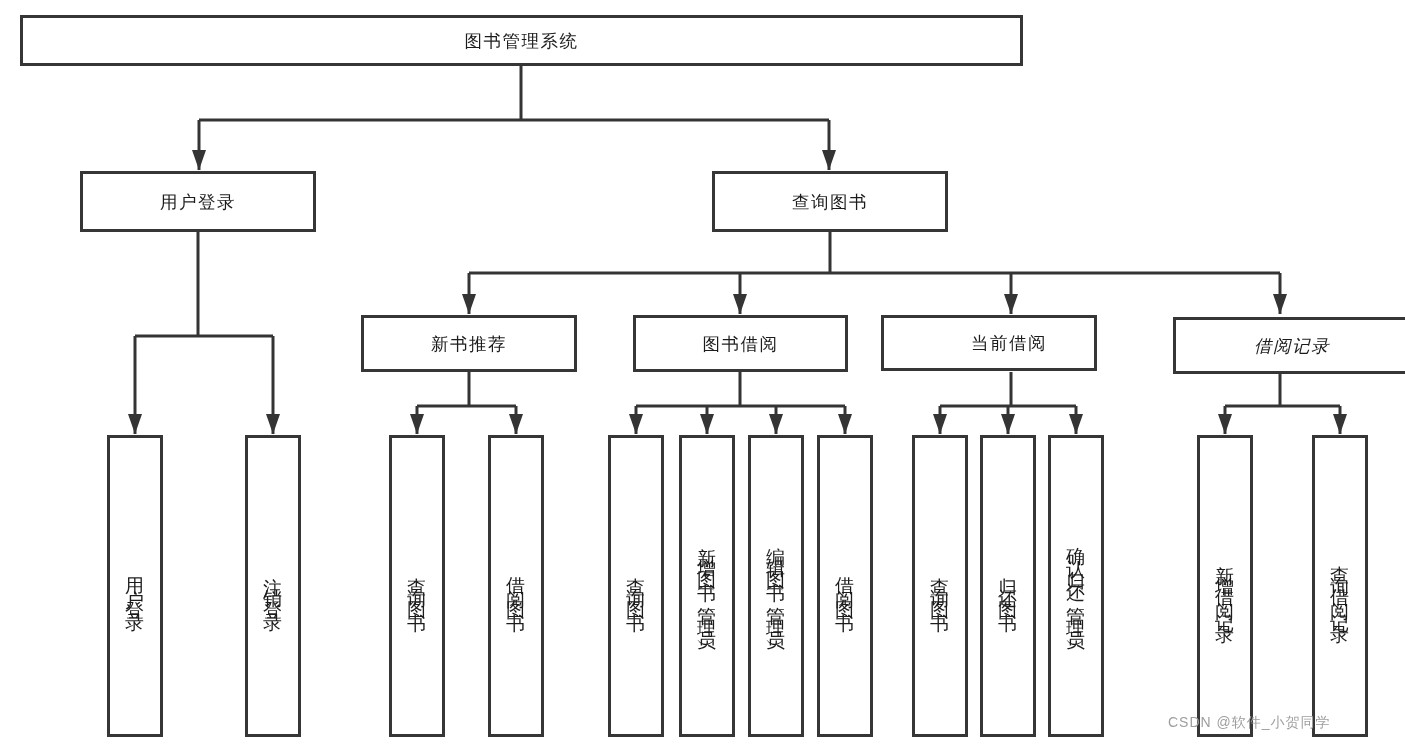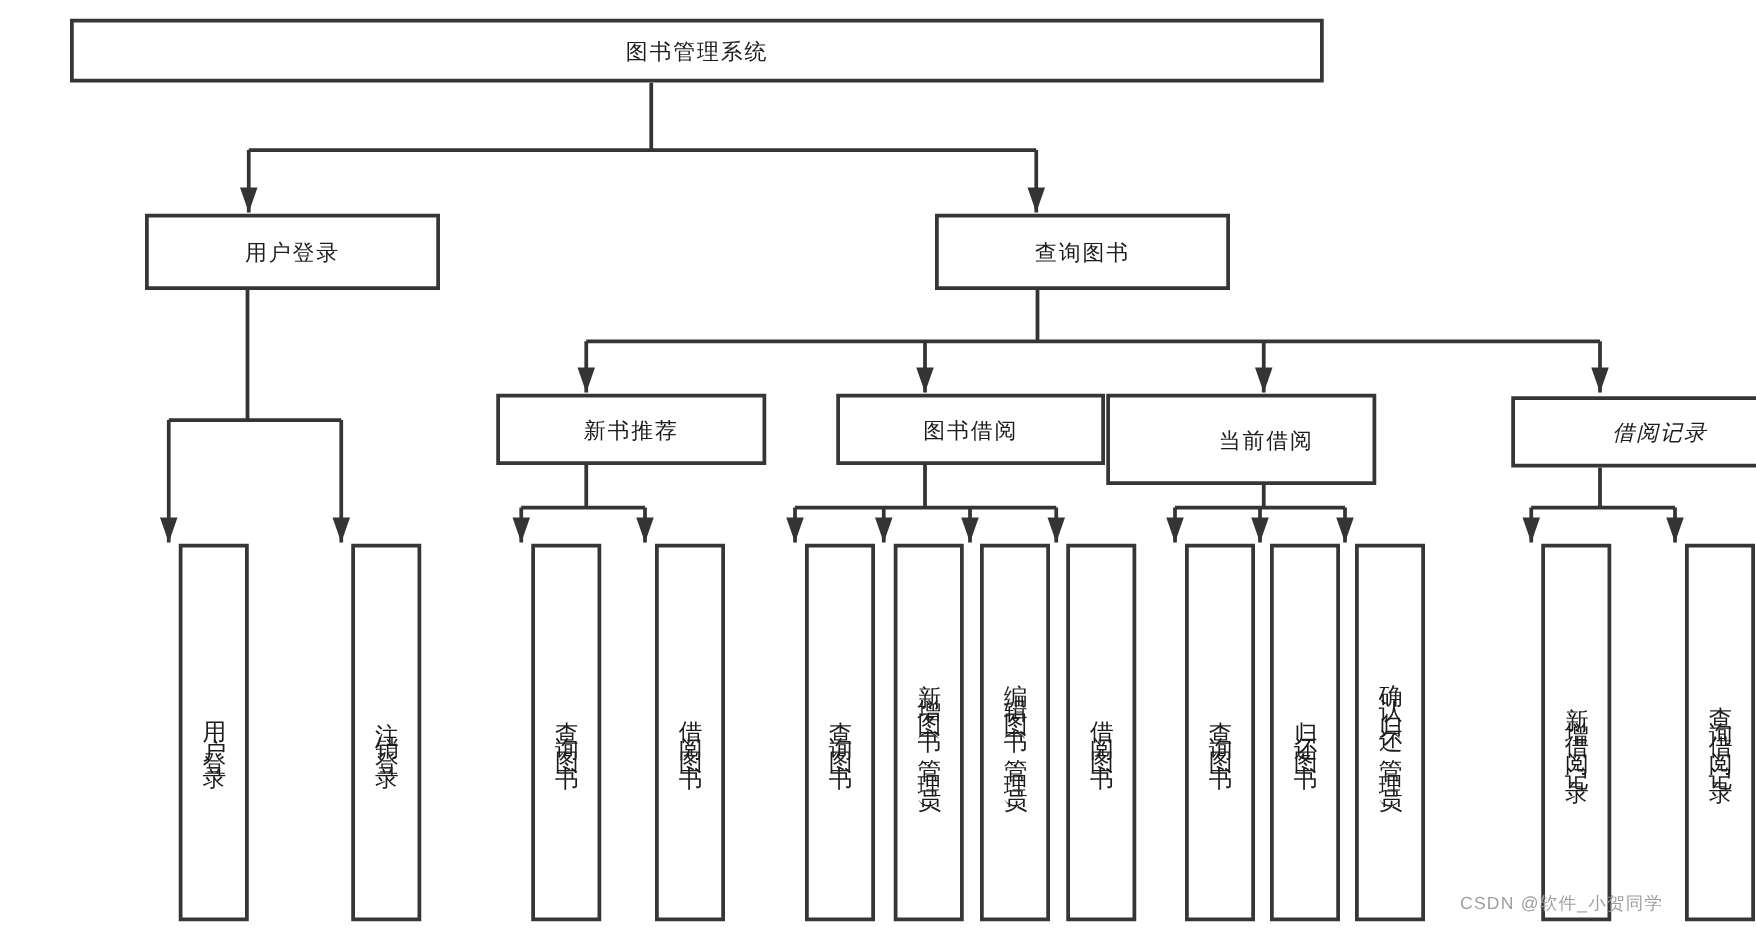--- a/index.html
+++ b/index.html
@@ -9,21 +9,20 @@
   .stage {
     position: relative; width: 1405px; height: 747px;
     background: var(--bg); overflow: hidden;
   }
   .connectors { position: absolute; left: 0; top: 0; z-index: 1; }
   .node {
     position: absolute; z-index: 2;
     background: #fff; border: 3px solid var(--boxborder);
     display: flex; align-items: center; justify-content: center;
     color: var(--text);
-    margin-left: 36px;
   }
   .hnode { font-size: 17.5px; letter-spacing: 1.5px; }
   .vnode {
     writing-mode: vertical-rl; text-orientation: mixed;
     font-size: 19px; letter-spacing: 12px;
     width: 56px; height: 302px; top: 435px;
     line-height: 1;
   }
   .watermark {
     position: absolute; z-index: 3;
@@ -80,21 +79,21 @@
     </g>
   </svg>
 
   <div class="node hnode" style="left:20px; top:15px; width:1003px; height:51px;">图书管理系统</div>
 
   <div class="node hnode" style="left:80px; top:171px; width:236px; height:61px;">用户登录</div>
   <div class="node hnode" style="left:712px; top:171px; width:236px; height:61px;">查询图书</div>
 
   <div class="node hnode" style="left:361px; top:315px; width:216px; height:57px;">新书推荐</div>
   <div class="node hnode" style="left:633px; top:315px; width:215px; height:57px;">图书借阅</div>
-  <div class="node hnode" style="left:849px; top:315px; width:216px; height:73px;padding-left:40px;">当前借阅</div>
+  <div class="node hnode" style="left:881px; top:315px; width:216px; height:56px;padding-left:40px;">当前借阅</div>
   <div class="node hnode" style="left:1173px; top:317px; width:238px; height:57px;font-style:italic;">借阅记录</div>
 
   <div class="node vnode" style="left:107px;">用户登录</div>
   <div class="node vnode" style="left:245px;">注销登录</div>
 
   <div class="node vnode" style="left:389px;">查询图书</div>
   <div class="node vnode" style="left:488px;">借阅图书</div>
 
   <div class="node vnode" style="left:608px;">查询图书</div>
   <div class="node vnode" style="left:679px;">新增图书（管理员）</div>

